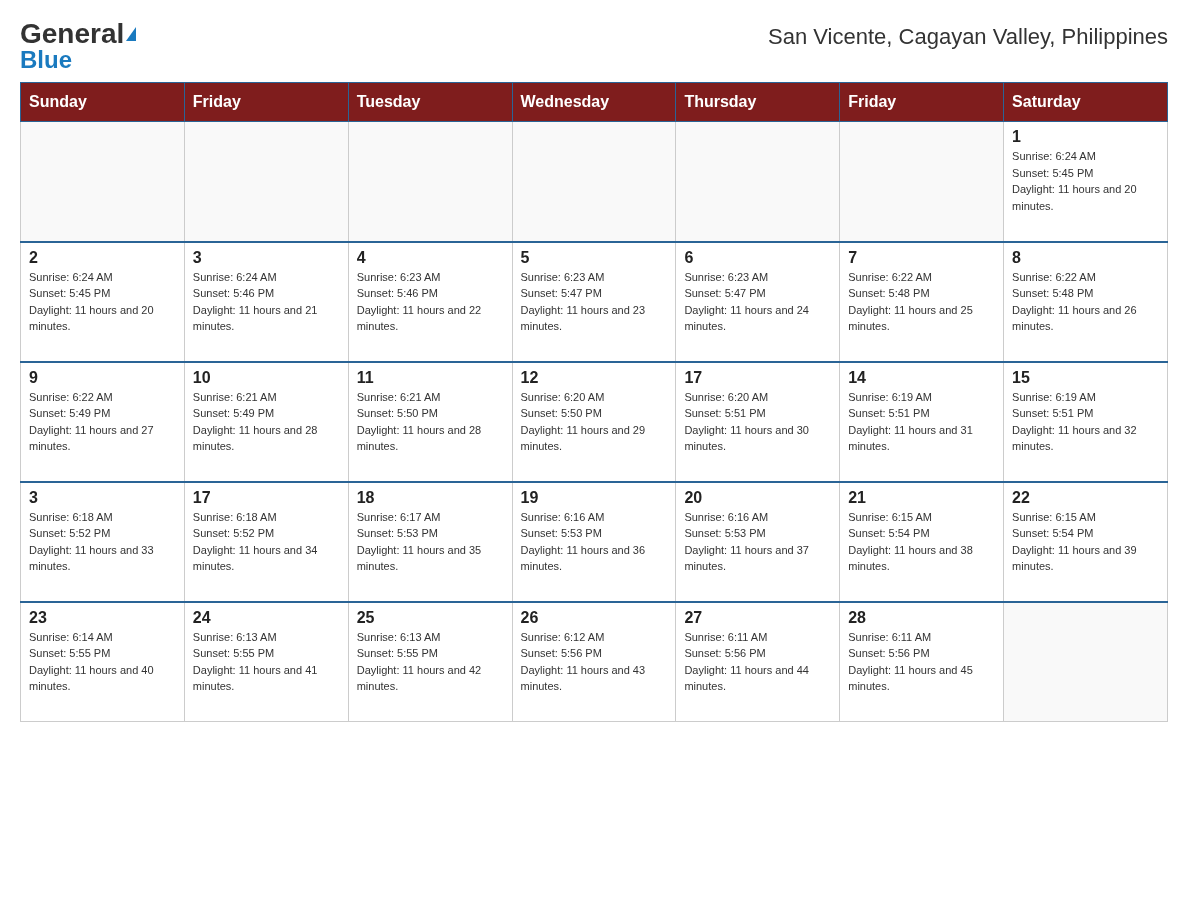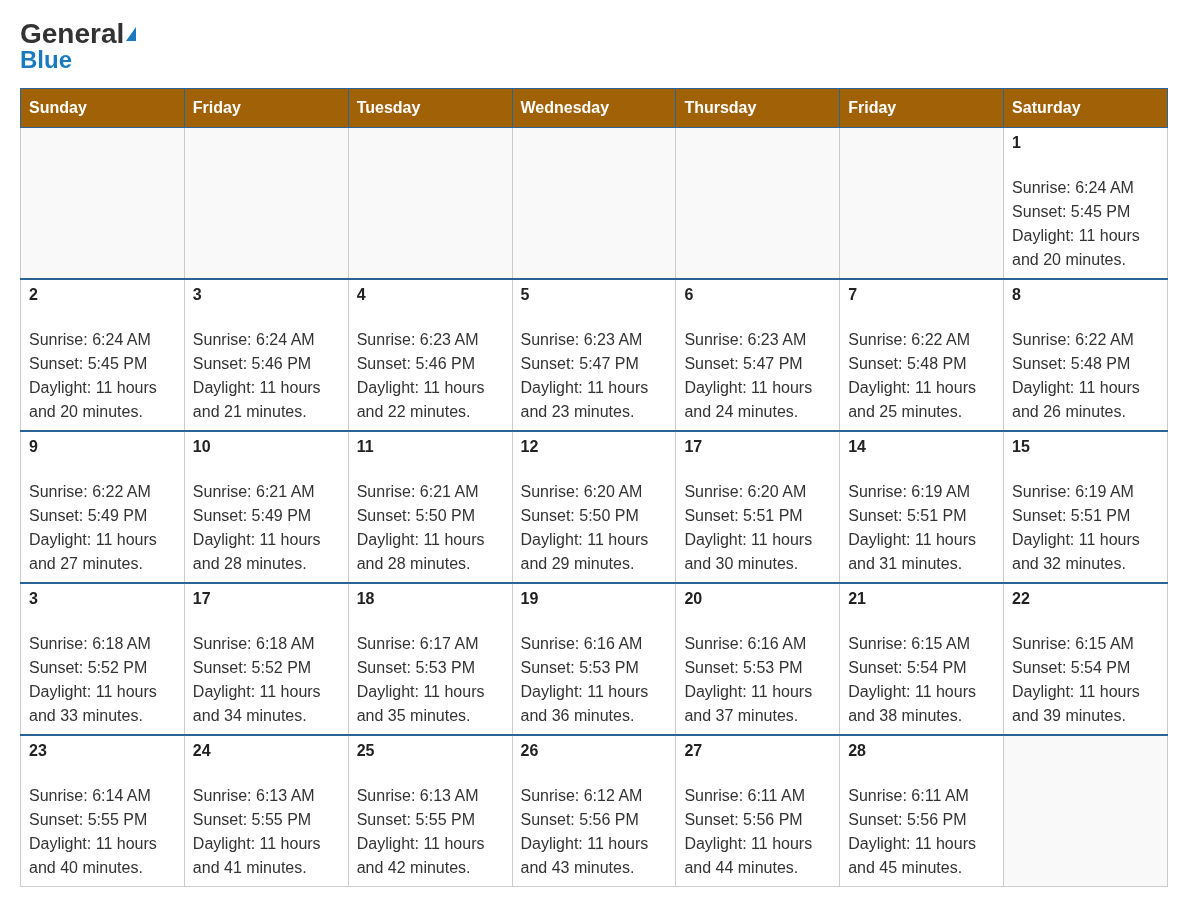--- a/index.html
+++ b/index.html
@@ -7,21 +7,21 @@
       font-family: Arial, sans-serif;
       background: #fff;
       padding: 20px;
       width: 1188px;
       min-height: 918px;
     }
     .header {
       display: flex;
       justify-content: space-between;
       align-items: flex-start;
-      margin-bottom: 16px;
+      margin-bottom: 10px;
     }
     .logo {
       display: flex;
       flex-direction: column;
       align-items: flex-start;
     }
     .logo-general {
       font-size: 28px;
       font-weight: bold;
       color: #333;
@@ -55,21 +55,21 @@
       font-size: 22px;
       color: #333;
       margin-top: 4px;
     }
     .calendar {
       width: 100%;
       border-collapse: collapse;
       margin-top: 8px;
     }
     .calendar th {
-      background-color: #a16207;
+      background-color: #7f1d1d;
       color: #fff;
       padding: 10px 8px;
       font-size: 16px;
       font-weight: bold;
       text-align: left;
       border: 1px solid #2a6496;
     }
     .calendar td {
       vertical-align: top;
       padding: 6px 8px;
@@ -81,44 +81,44 @@
       height: 120px;
     }
     .day-num {
       font-size: 16px;
       font-weight: bold;
       color: #222;
       display: block;
       margin-bottom: 2px;
     }
     .day-info {
-      font-size: 16px;
+      font-size: 11px;
       line-height: 1.5;
       color: #333;
-      margin-top: 24px;
     }
     .empty-cell {
       background: #f9f9f9;
     }
     .row-divider td {
       border-top: 2px solid #2a6496;
     }
   </style>
 </head>
 <body>
 
 <div class="header">
   <div class="logo">
     <div style="display:flex;align-items:center;">
       <span class="logo-general">General</span>
       <span class="logo-triangle"></span>
     </div>
     <span class="logo-blue">Blue</span>
   </div>
   <div class="title-block">
+    <div class="location-title">San Vicente, Cagayan Valley, Philippines</div>
   </div>
 </div>
 
 <table class="calendar">
   <thead>
     <tr>
     <th>Sunday</th>
         <th>Friday</th>
         <th>Tuesday</th>
         <th>Wednesday</th>

